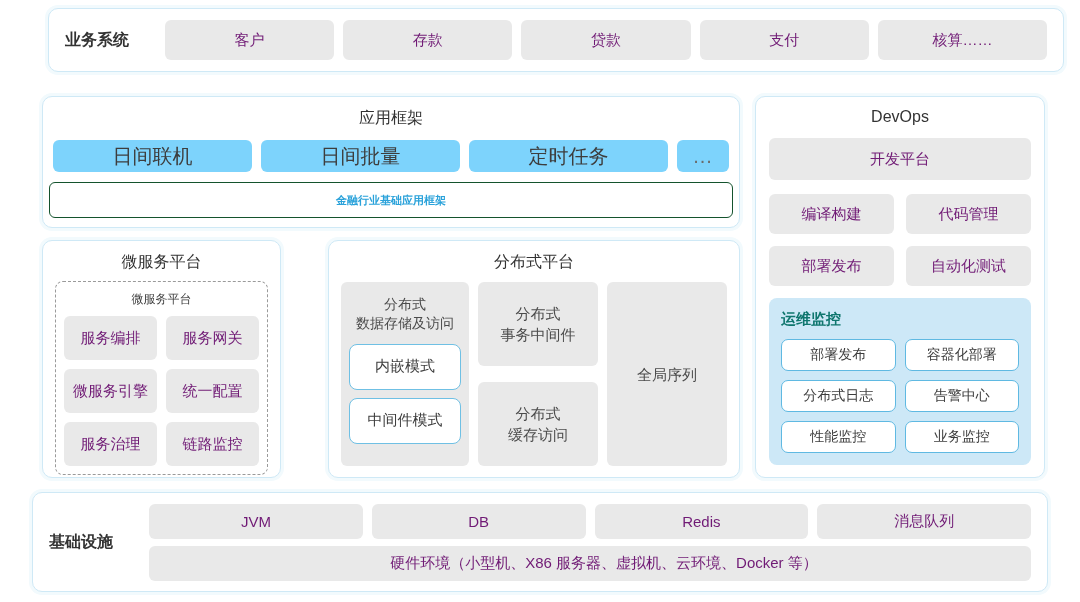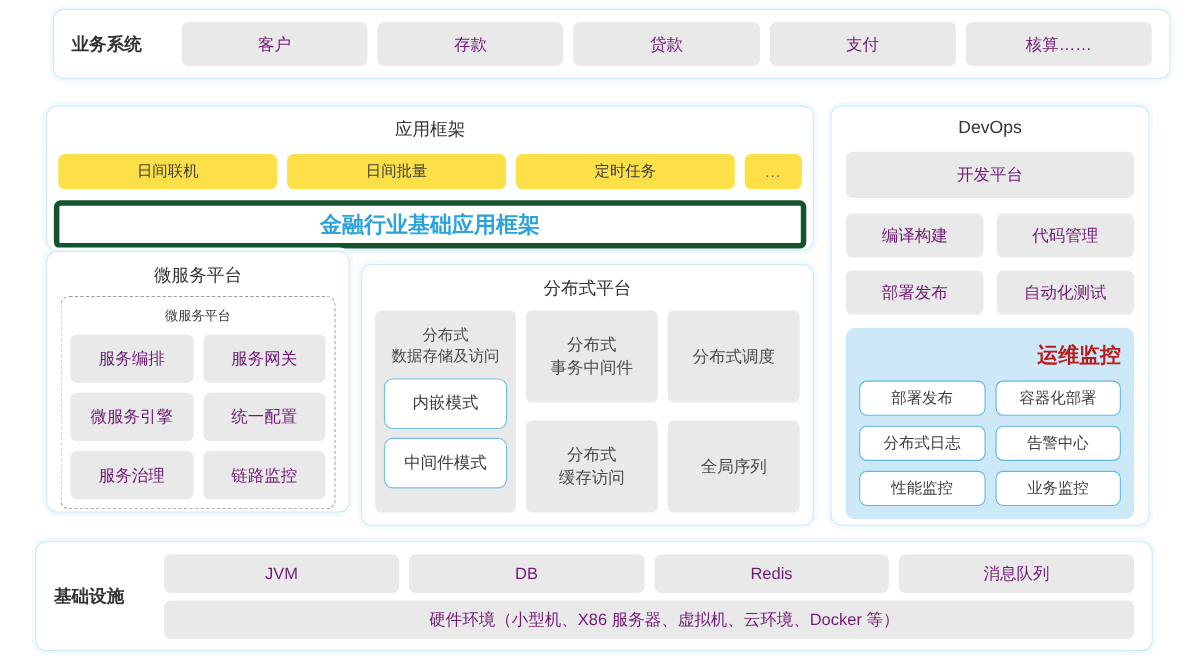--- a/index.html
+++ b/index.html
@@ -5,38 +5,38 @@
   html,body{margin:0;padding:0;background:#fff;}
   .page{position:relative;width:1080px;height:602px;background:#ffffff;
         font-family:"Liberation Sans",sans-serif;color:#3d3d3d;overflow:hidden;}
   .panel,.band{position:absolute;background:#fff;border:1.5px solid #cfe9f6;
         border-radius:10px;box-sizing:border-box;box-shadow:0 0 0 3px #f2fafd;}
   .band{display:flex;align-items:center;padding:0 16px;gap:14px;}
   .band-label{width:86px;flex-shrink:0;font-weight:700;font-size:16px;color:#333;text-align:left;}
   .row{display:flex;gap:9px;flex:1;}
   .gbtn{background:#e9e9e9;border-radius:6px;display:flex;align-items:center;
         justify-content:center;font-size:15px;color:#701a75;flex:1;}
-  .bbtn{background:#fde047;border-radius:6px;flex:1;display:flex;align-items:center;
-        justify-content:center;font-size:14px;color:#3d3d3d;}
+  .bbtn{background:#7dd3fc;border-radius:6px;flex:1;display:flex;align-items:center;
+        justify-content:center;font-size:20px;color:#3d3d3d;}
   .bbtn.small{flex:0 0 52px;color:#6b6b6b;letter-spacing:1px;}
   .panel-title{text-align:center;font-size:16px;color:#333;margin-top:11px;font-weight:500;}
 
   
   .top-band{left:48px;top:8px;width:1016px;height:64px;}
   .top-band .row{height:40px;}
 
   
   .fw-panel{left:42px;top:96px;width:698px;height:132px;}
   .fw-row{display:flex;gap:9px;margin:11px 10px 0;height:32px;}
-  .fw-base{margin:10px 6px 0;height:34px;border:5px solid #14532d;border-radius:6px;
+  .fw-base{margin:10px 6px 0;height:34px;border:1px solid #14532d;border-radius:6px;
         display:flex;align-items:center;justify-content:center;color:#2aa2da;
-        font-weight:700;font-size:20px;background:#fff;}
+        font-weight:700;font-size:11px;background:#fff;}
 
   
-  .ms-panel{left:42px;top:228px;width:276px;height:238px;}
+  .ms-panel{left:42px;top:240px;width:239px;height:238px;}
   .ms-inner{margin:8px 12px 0;border:1.5px dashed #9a9a9a;border-radius:8px;
         padding:6px 8px 8px;box-sizing:border-box;}
   .ms-inner-title{text-align:center;font-size:12px;color:#3d3d3d;margin:3px 0 8px;}
   .ms-grid{display:grid;grid-template-columns:1fr 1fr;gap:9px;}
   .ms-grid .gbtn{height:44px;flex:none;}
 
   
   .dist-panel{left:328px;top:240px;width:412px;height:238px;}
   .dist-body{display:flex;gap:9px;margin:9px 12px 0;height:184px;}
   .dist-storage{flex:0 0 128px;background:#e9e9e9;border-radius:6px;padding:8px;
@@ -50,21 +50,21 @@
   .dist-box{flex:1;background:#e9e9e9;border-radius:6px;display:flex;flex-direction:column;
         align-items:center;justify-content:center;font-size:15px;color:#4b4b4b;
         line-height:1.4;text-align:center;}
 
   
   .devops-panel{left:755px;top:96px;width:290px;height:382px;}
   .devops-full{margin:12px 13px 0;height:42px;flex:none;}
   .devops-grid{display:grid;grid-template-columns:1fr 1fr;gap:12px;margin:14px 13px 0;}
   .devops-grid .gbtn{height:40px;flex:none;}
   .monitor{margin:12px 13px 0;background:#cde8f7;border-radius:8px;padding:9px 12px 12px;}
-  .monitor-title{text-align:right;font-weight:700;font-size:19px;color:#b91c1c;margin:3px 0 10px;}
+  .monitor-title{text-align:left;font-weight:700;font-size:15px;color:#0f766e;margin:3px 0 10px;}
   .monitor-grid{display:grid;grid-template-columns:1fr 1fr;gap:9px;}
   .wbtn{background:#fff;border:1.5px solid #5fb9e2;border-radius:7px;height:32px;
         display:flex;align-items:center;justify-content:center;font-size:14px;
         color:#3d3d3d;box-sizing:border-box;}
 
   
   .bottom-band{left:32px;top:492px;width:1016px;height:100px;}
   .infra-col{flex:1;display:flex;flex-direction:column;gap:7px;justify-content:space-between;}
   .infra-row{display:flex;gap:9px;height:35px;}
   .hardware{height:35px;font-size:15px;flex:none;padding-left:28px;}
@@ -126,21 +126,20 @@
         <div class="dist-box">
           <span>分布式</span>
           <span>事务中间件</span>
         </div>
         <div class="dist-box">
           <span>分布式</span>
           <span>缓存访问</span>
         </div>
       </div>
       <div class="dist-col">
-        <div class="dist-box">分布式调度</div>
         <div class="dist-box">全局序列</div>
       </div>
     </div>
   </div>
 
   <div class="panel devops-panel">
     <div class="panel-title">DevOps</div>
     <div class="gbtn devops-full">开发平台</div>
     <div class="devops-grid">
       <div class="gbtn">编译构建</div>

